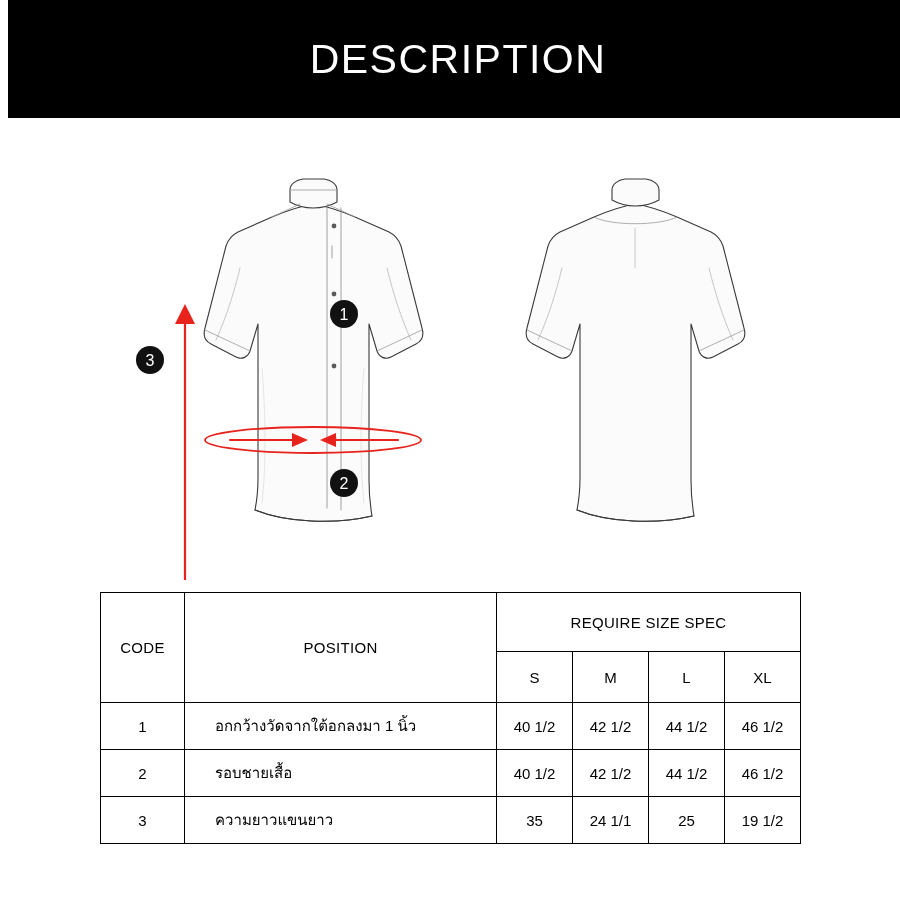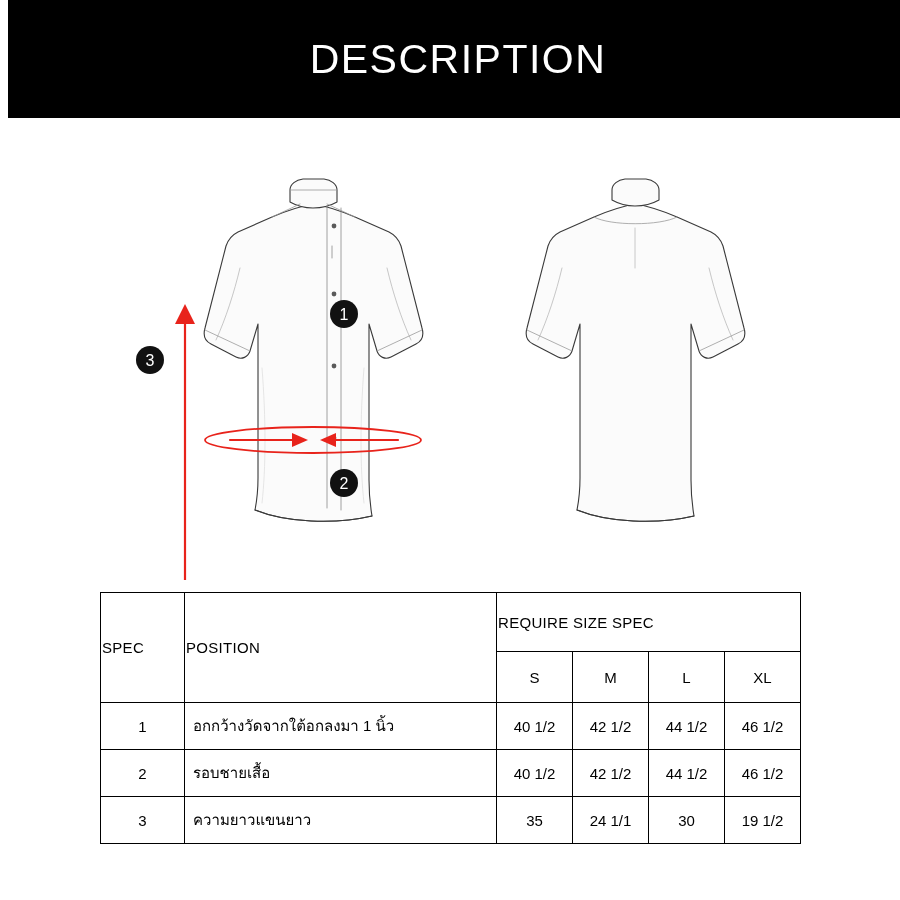--- a/index.html
+++ b/index.html
@@ -66,40 +66,40 @@
     border: 1px solid #000000;
     font-weight: normal;
     color: #000000;
     font-family: "Liberation Sans", sans-serif;
   }
   .c-code { width: 84px; }
   .c-pos  { width: 312px; }
   .c-sz   { width: 76px; }
 
   .th-main {
-    text-align: left;
+    text-align: center;
     font-size: 15px;
     font-weight: bold;
     height: 56px;
     letter-spacing: .3px;
   }
   .th-sub {
     text-align: center;
     font-size: 15px;
     font-weight: bold;
     height: 48px;
   }
   .row-cell {
     height: 44px;
     text-align: center;
     font-size: 15px;
   }
   .row-cell.pos {
     text-align: left;
-    padding-left: 8px;
+    padding-left: 30px;
     font-size: 15px;
   }
   .thai {
     font-family: "DejaVu Sans", sans-serif;
     font-size: 15px;
   }
   .num {
     font-family: "Liberation Sans", sans-serif;
     font-size: 15px;
   }
@@ -225,21 +225,21 @@
       <colgroup>
         <col class="c-code">
           <col class="c-pos">
         <col class="c-sz">
           <col class="c-sz">
           <col class="c-sz">
           <col class="c-sz">
       </colgroup>
       <thead>
         <tr>
-          <th class="th-main" rowspan="2">SPEC</th>
+          <th class="th-main" rowspan="2">CODE</th>
           <th class="th-main" rowspan="2">POSITION</th>
           <th class="th-main" colspan="4">REQUIRE SIZE SPEC</th>
         </tr>
         <tr>
           <th class="th-sub">S</th>
           <th class="th-sub">M</th>
           <th class="th-sub">L</th>
           <th class="th-sub">XL</th>
         </tr>
       </thead>
@@ -258,20 +258,20 @@
           <td class="row-cell num">40 1/2</td>
           <td class="row-cell num">42 1/2</td>
           <td class="row-cell num">44 1/2</td>
           <td class="row-cell num">46 1/2</td>
         </tr>
         <tr>
           <td class="row-cell num">3</td>
           <td class="row-cell pos thai">ความยาวแขนยาว</td>
           <td class="row-cell num">35</td>
           <td class="row-cell num">24 1/1</td>
-          <td class="row-cell num">30</td>
+          <td class="row-cell num">25</td>
           <td class="row-cell num">19 1/2</td>
         </tr>
       </tbody>
     </table>
   </div>
 
 </div>
 
 </body></html>

